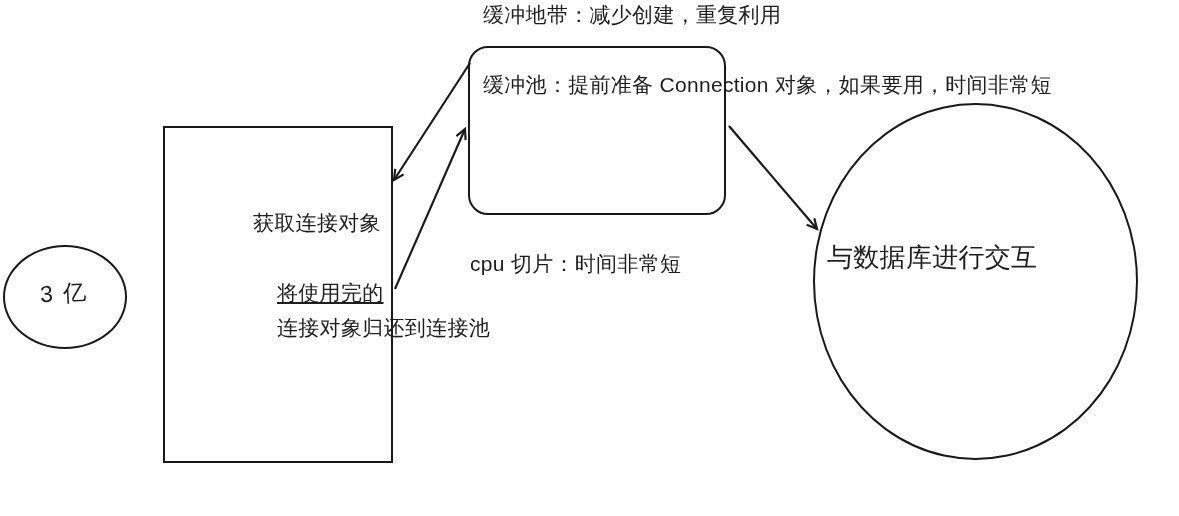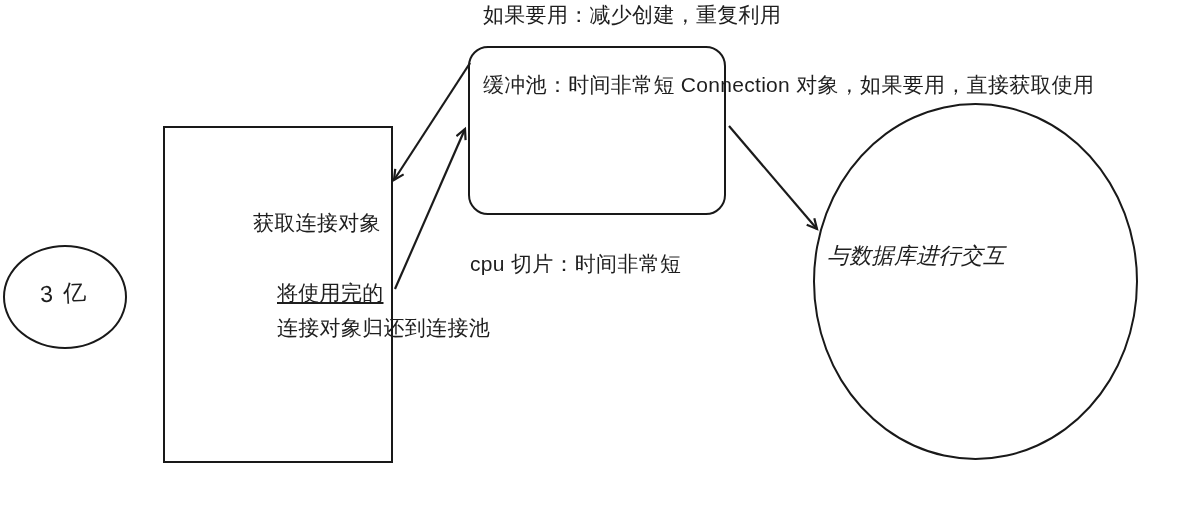--- a/index.html
+++ b/index.html
@@ -45,31 +45,31 @@
     <defs>
       <marker id="ah" markerWidth="16" markerHeight="16" refX="11" refY="6" orient="auto" markerUnits="userSpaceOnUse">
         <path d="M1,1 L11,6 L1,11" fill="none" stroke="#1b1b1b" stroke-width="2.2"></path>
       </marker>
     </defs>
   <line x1="470" y1="63" x2="394" y2="180" class="arrow" marker-end="url(#ah)"></line>
       <line x1="395" y1="289" x2="465" y2="129" class="arrow" marker-end="url(#ah)"></line>
       <line x1="729" y1="126" x2="817" y2="229" class="arrow" marker-end="url(#ah)"></line>
     </svg>
 
-  <div class="txt" style="left:483px;top:3px;">如果要用：减少创建，重复利用</div>
+  <div class="txt" style="left:483px;top:3px;">缓冲地带：减少创建，重复利用</div>
 
   <div class="shape ellipse" style="left:3px;top:245px;width:124px;height:104px;"></div>
   <div class="txt hand" style="left:40px;top:280px;font-size:23px;">3 亿</div>
 
   <div class="shape" style="left:163px;top:126px;width:230px;height:337px;"></div>
   <div class="txt" style="left:253px;top:211px;">获取连接对象</div>
   <div class="txt" style="left:277px;top:281px;text-decoration:underline;">将使用完的</div>
   <div class="txt" style="left:277px;top:316px;text-align:center;">连接对象归还到连接池</div>
 
   <div class="shape rounded" style="left:468px;top:46px;width:258px;height:169px;"></div>
-  <div class="txt" style="left:483px;top:73px;">缓冲池：时间非常短 Connection 对象，如果要用，直接获取使用</div>
+  <div class="txt" style="left:483px;top:73px;">缓冲池：提前准备 Connection 对象，如果要用，时间非常短</div>
 
   <div class="txt" style="left:470px;top:252px;">cpu 切片：时间非常短</div>
 
   <div class="shape ellipse" style="left:813px;top:103px;width:325px;height:357px;"></div>
-  <div class="txt" style="left:827px;top:243px;font-size:22px;font-style:italic;">与数据库进行交互</div>
+  <div class="txt" style="left:827px;top:243px;font-size:26px;">与数据库进行交互</div>
 
 </div>
 
 </body></html>

